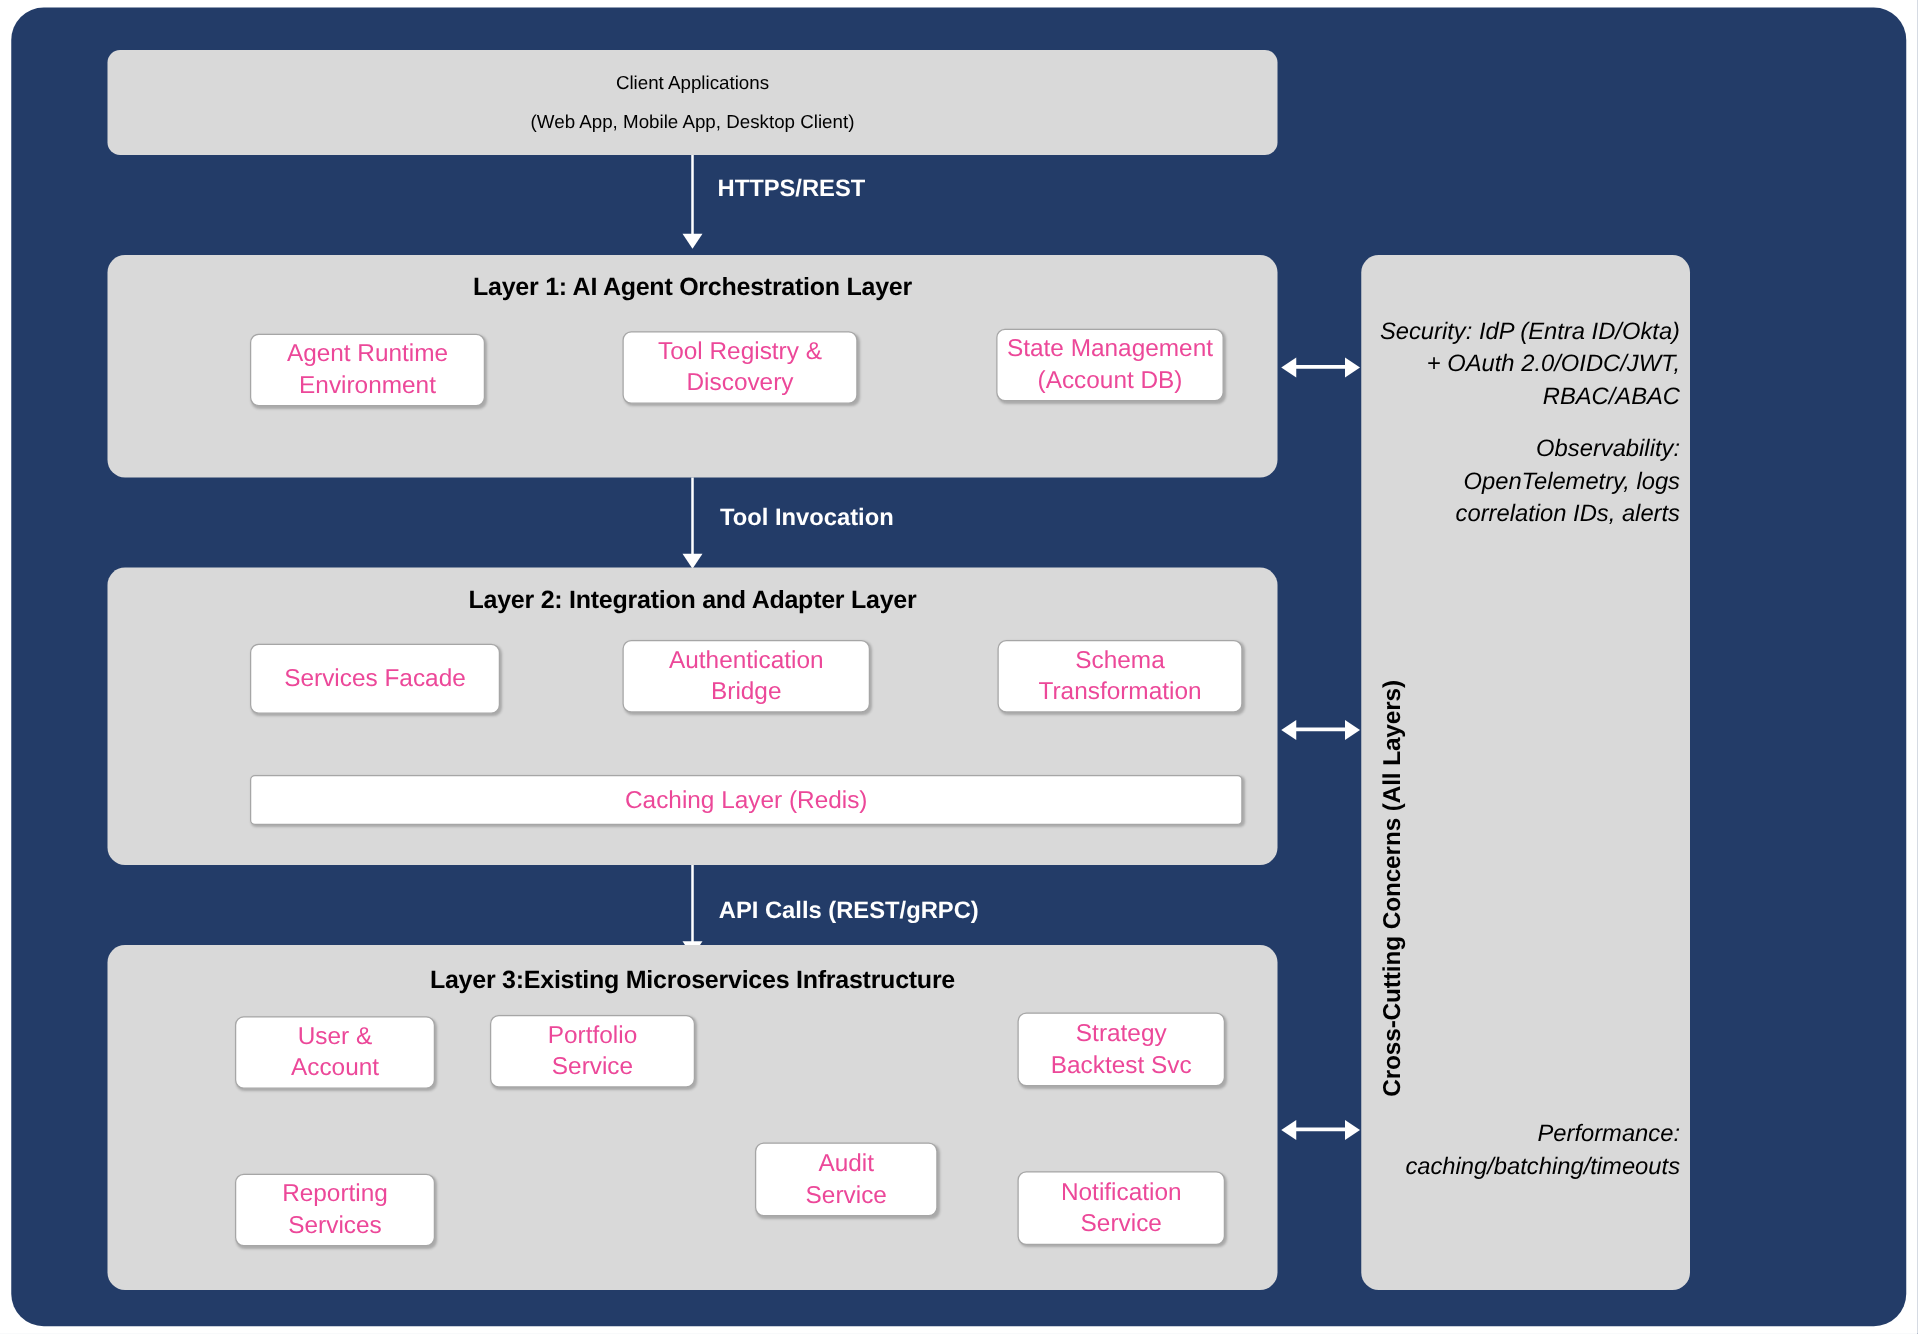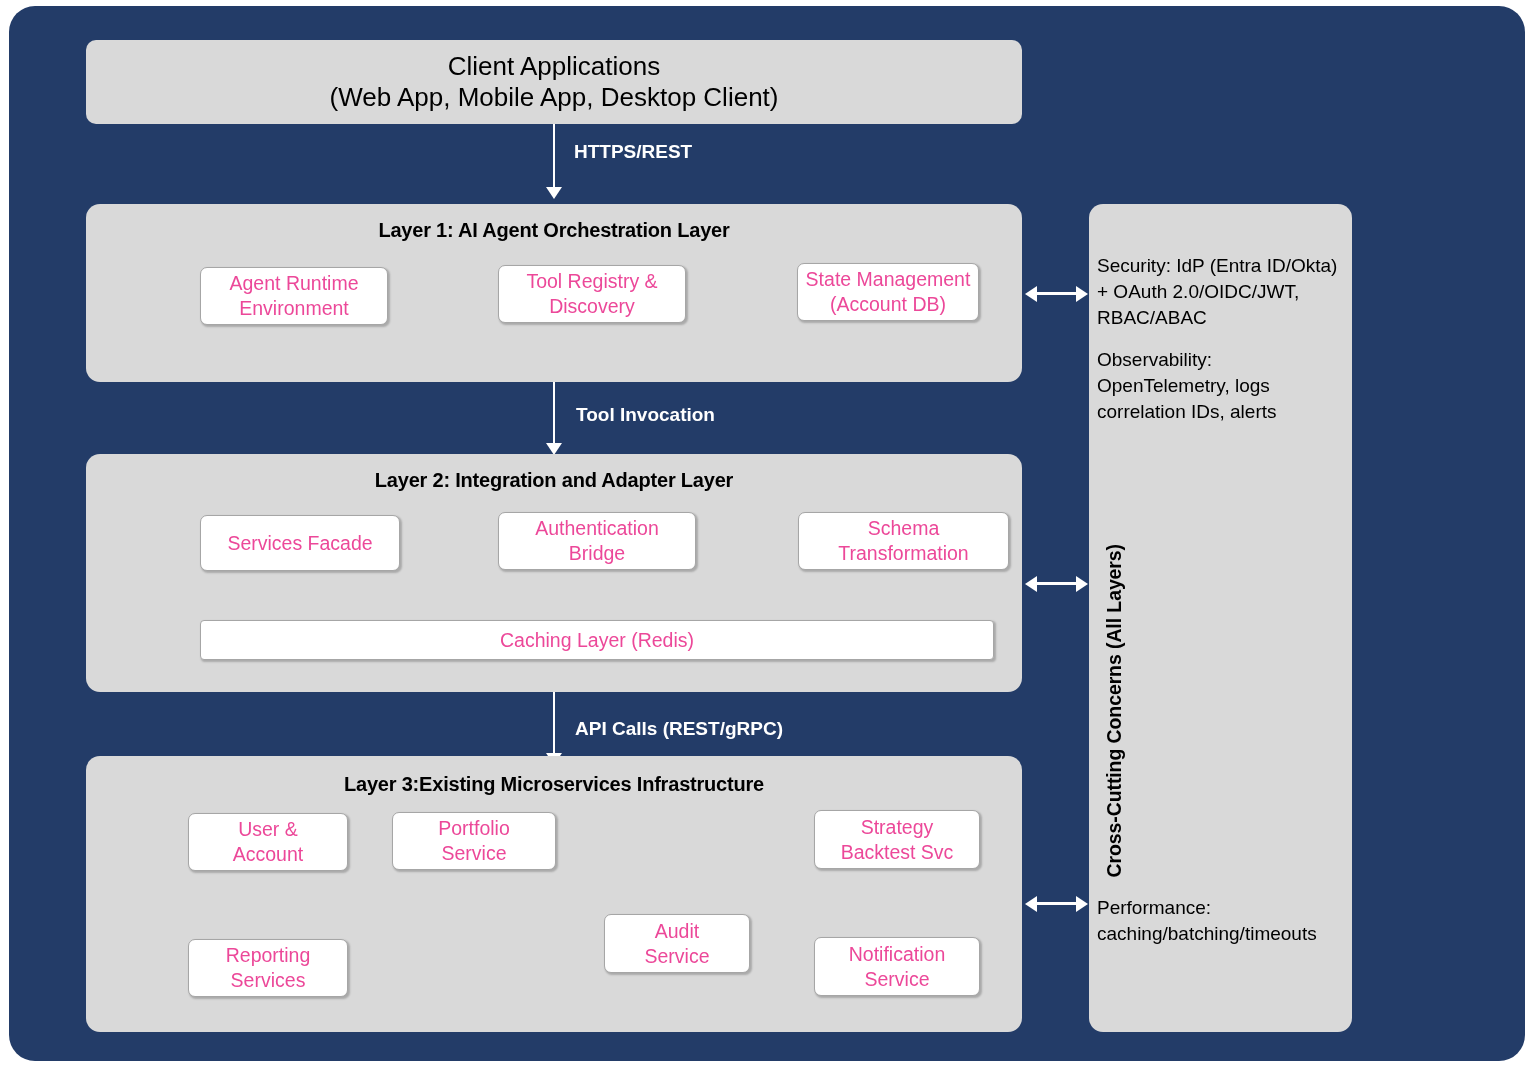--- a/index.html
+++ b/index.html
@@ -77,21 +77,21 @@
     position: absolute;
     background: #d9d9d9;
     border-radius: 10px;
     box-sizing: border-box;
     display: flex;
     flex-direction: column;
     align-items: center;
     justify-content: center;
     text-align: center;
     color: #000000;
-    font-size: 26px;
+    font-size: 15px;
     line-height: 31px;
   }
 
   
   .v-arrow {
     position: absolute;
     width: 2px;
     background: #ffffff;
   }
   .v-arrow::after {
@@ -151,24 +151,25 @@
   .side-panel {
     position: absolute;
     background: #d9d9d9;
     border-radius: 14px;
     box-sizing: border-box;
   }
   .side-text {
     position: absolute;
     left: 12px;
     right: 12px;
-    text-align: left;
+    text-align: right;
     color: #000000;
     font-size: 19px;
     line-height: 26px;
+    font-style: italic;
   }
   .side-vertical {
     position: absolute;
     writing-mode: vertical-rl;
     transform: rotate(180deg);
     font-weight: bold;
     font-size: 19.5px;
     color: #000000;
     white-space: nowrap;
     letter-spacing: -0.1px;
@@ -227,21 +228,21 @@
     </div>
   </div>
 
   <div class="node" style="left:450px; top:512px; width:198px; height:58px;">
     <div>
       <span>Authentication</span>
       <span>Bridge</span>
     </div>
   </div>
 
-  <div class="node" style="left:750px; top:512px; width:211px; height:58px;">
+  <div class="node" style="left:750px; top:512px; width:196px; height:58px;">
     <div>
       <span>Schema</span>
       <span>Transformation</span>
     </div>
   </div>
 
   <div class="node" style="left:152px; top:620px; width:794px; height:40px; border-radius:4px;">
     <span>Caching Layer (Redis)</span>
   </div>
 

